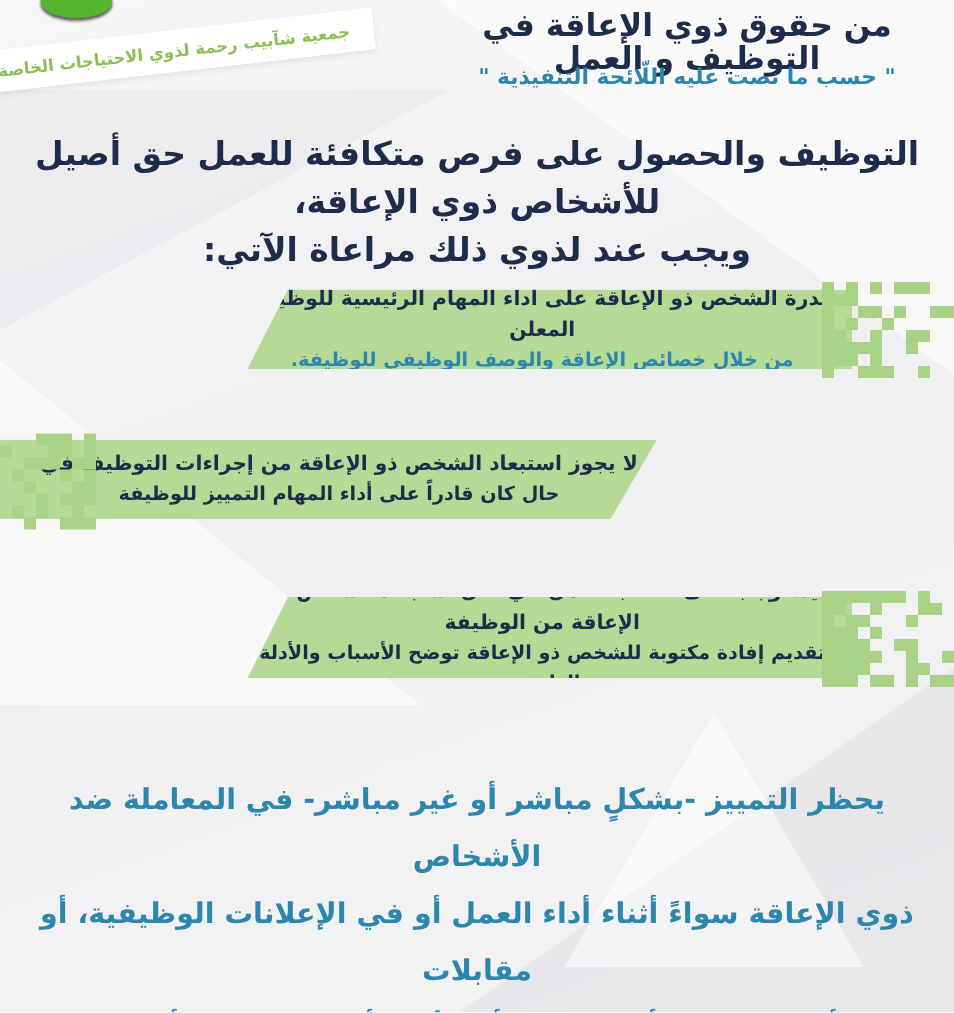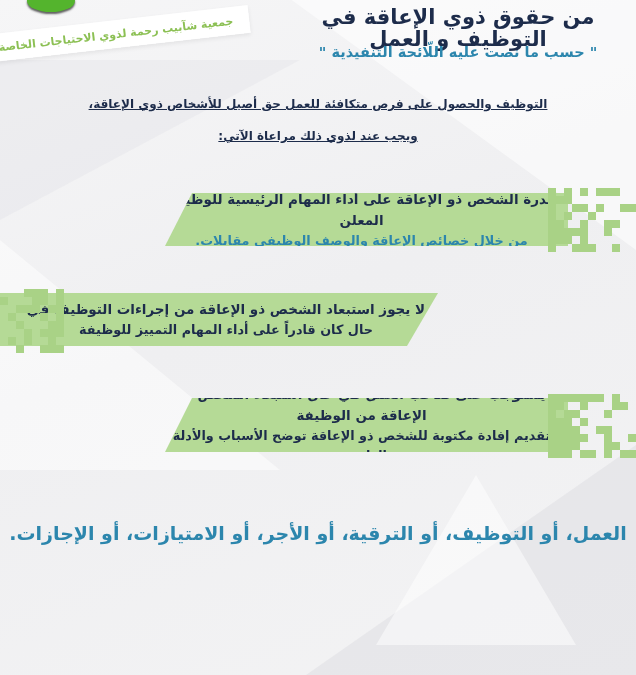--- a/index.html
+++ b/index.html
@@ -42,21 +42,21 @@
     direction:rtl; color:var(--navy); font-size:21px; font-weight:bold; line-height:22px;
   }
   .subtitle{
     position:absolute; top:44px; right:4px; width:348px; text-align:center;
     direction:rtl; color:var(--teal); font-size:14.5px; font-weight:bold;
   }
 
   
   .intro{
     position:absolute; top:88px; left:0; right:0; text-align:center;
-    direction:rtl; color:var(--navy); font-size:12px; font-weight:bold; line-height:32px;text-decoration:underline;
+    direction:rtl; color:var(--navy); font-size:22px; font-weight:bold; line-height:32px;
   }
 
   
   .banner{
     position:absolute; background:var(--banner_green);
     display:flex; flex-direction:column; align-items:center; justify-content:center;
     direction:rtl; text-align:center;
   }
   .banner .l1{color:var(--navy); font-size:13.5px; font-weight:bold; line-height:21px;}
   .banner .l2{color:var(--navy); font-size:12.8px; font-weight:bold; line-height:20px;}
@@ -102,21 +102,21 @@
 
   <div class="subtitle">" حسب ما نصت عليه اللّائحة التنفيذية "</div>
 
   <div class="intro">
     <div>التوظيف والحصول على فرص متكافئة للعمل حق أصيل للأشخاص ذوي الإعاقة،</div>
     <div>ويجب عند لذوي ذلك مراعاة الآتي:</div>
   </div>
 
   <div id="banner1" class="banner">
     <div class="l1">قدرة الشخص ذو الإعاقة على أداء المهام الرئيسية للوظيفة المعلن</div>
-    <div class="l2 teal">من خلال خصائص الإعاقة والوصف الوظيفي مقابلات.</div>
+    <div class="l2 teal">من خلال خصائص الإعاقة والوصف الوظيفي للوظيفة.</div>
   </div>
   <div id="mosaic1" class="mosaic">
       <div class="cell" style="left: 0px; top: 0px;"></div>
       <div class="cell" style="left: 16px; top: 0px;"></div>
       <div class="cell" style="left: 32px; top: 0px;"></div>
       <div class="cell" style="left: 48px; top: 0px;"></div>
       <div class="cell" style="left: 56px; top: 0px;"></div>
       <div class="cell" style="left: 64px; top: 0px;"></div>
       <div class="cell" style="left: 0px; top: 8px;"></div>
       <div class="cell" style="left: 8px; top: 8px;"></div>
@@ -238,16 +238,18 @@
       <div class="cell" style="left: 8px; top: 56px;"></div>
       <div class="cell" style="left: 16px; top: 56px;"></div>
       <div class="cell" style="left: 32px; top: 56px;"></div>
       <div class="cell" style="left: 40px; top: 56px;"></div>
       <div class="cell" style="left: 56px; top: 56px;"></div>
       <div class="cell" style="left: 72px; top: 56px;"></div>
       <div class="cell" style="left: 80px; top: 56px;"></div>
     </div>
 
   <div class="footer-par">
+    <div>يحظر التمييز -بشكلٍ مباشر أو غير مباشر- في المعاملة ضد الأشخاص</div>
+    <div>ذوي الإعاقة سواءً أثناء أداء العمل أو في الإعلانات الوظيفية، أو مقابلات</div>
     <div>العمل، أو التوظيف، أو الترقية، أو الأجر، أو الامتيازات، أو الإجازات.</div>
   </div>
 
 </div>
 
 </body></html>

